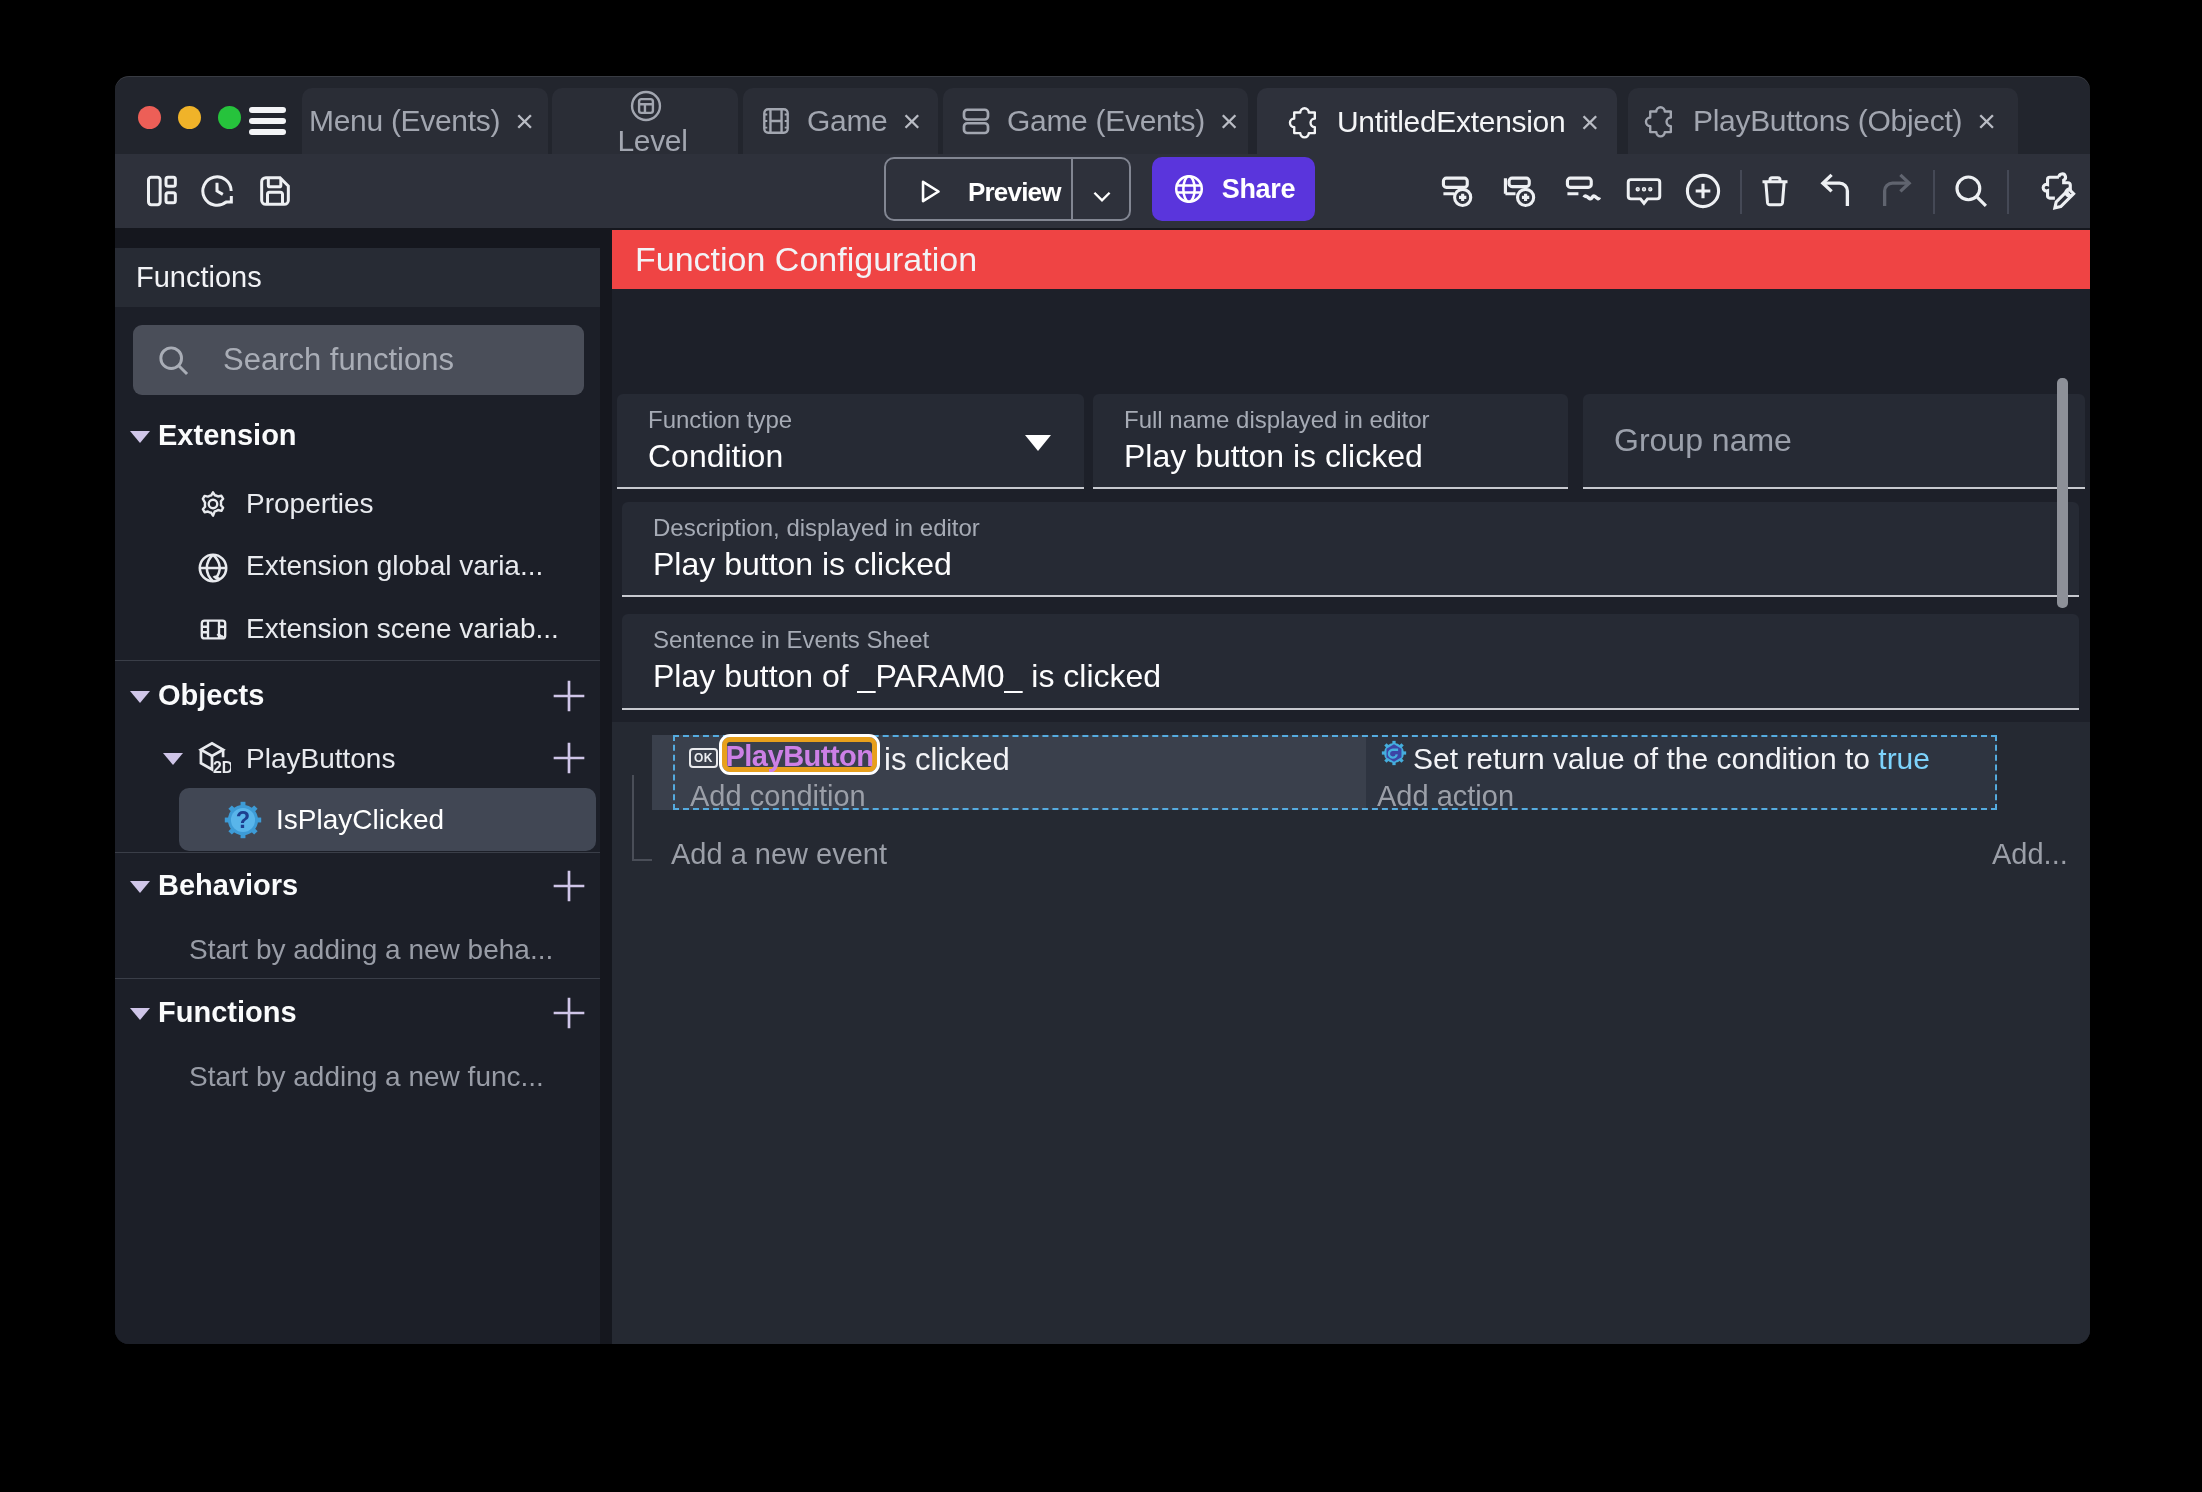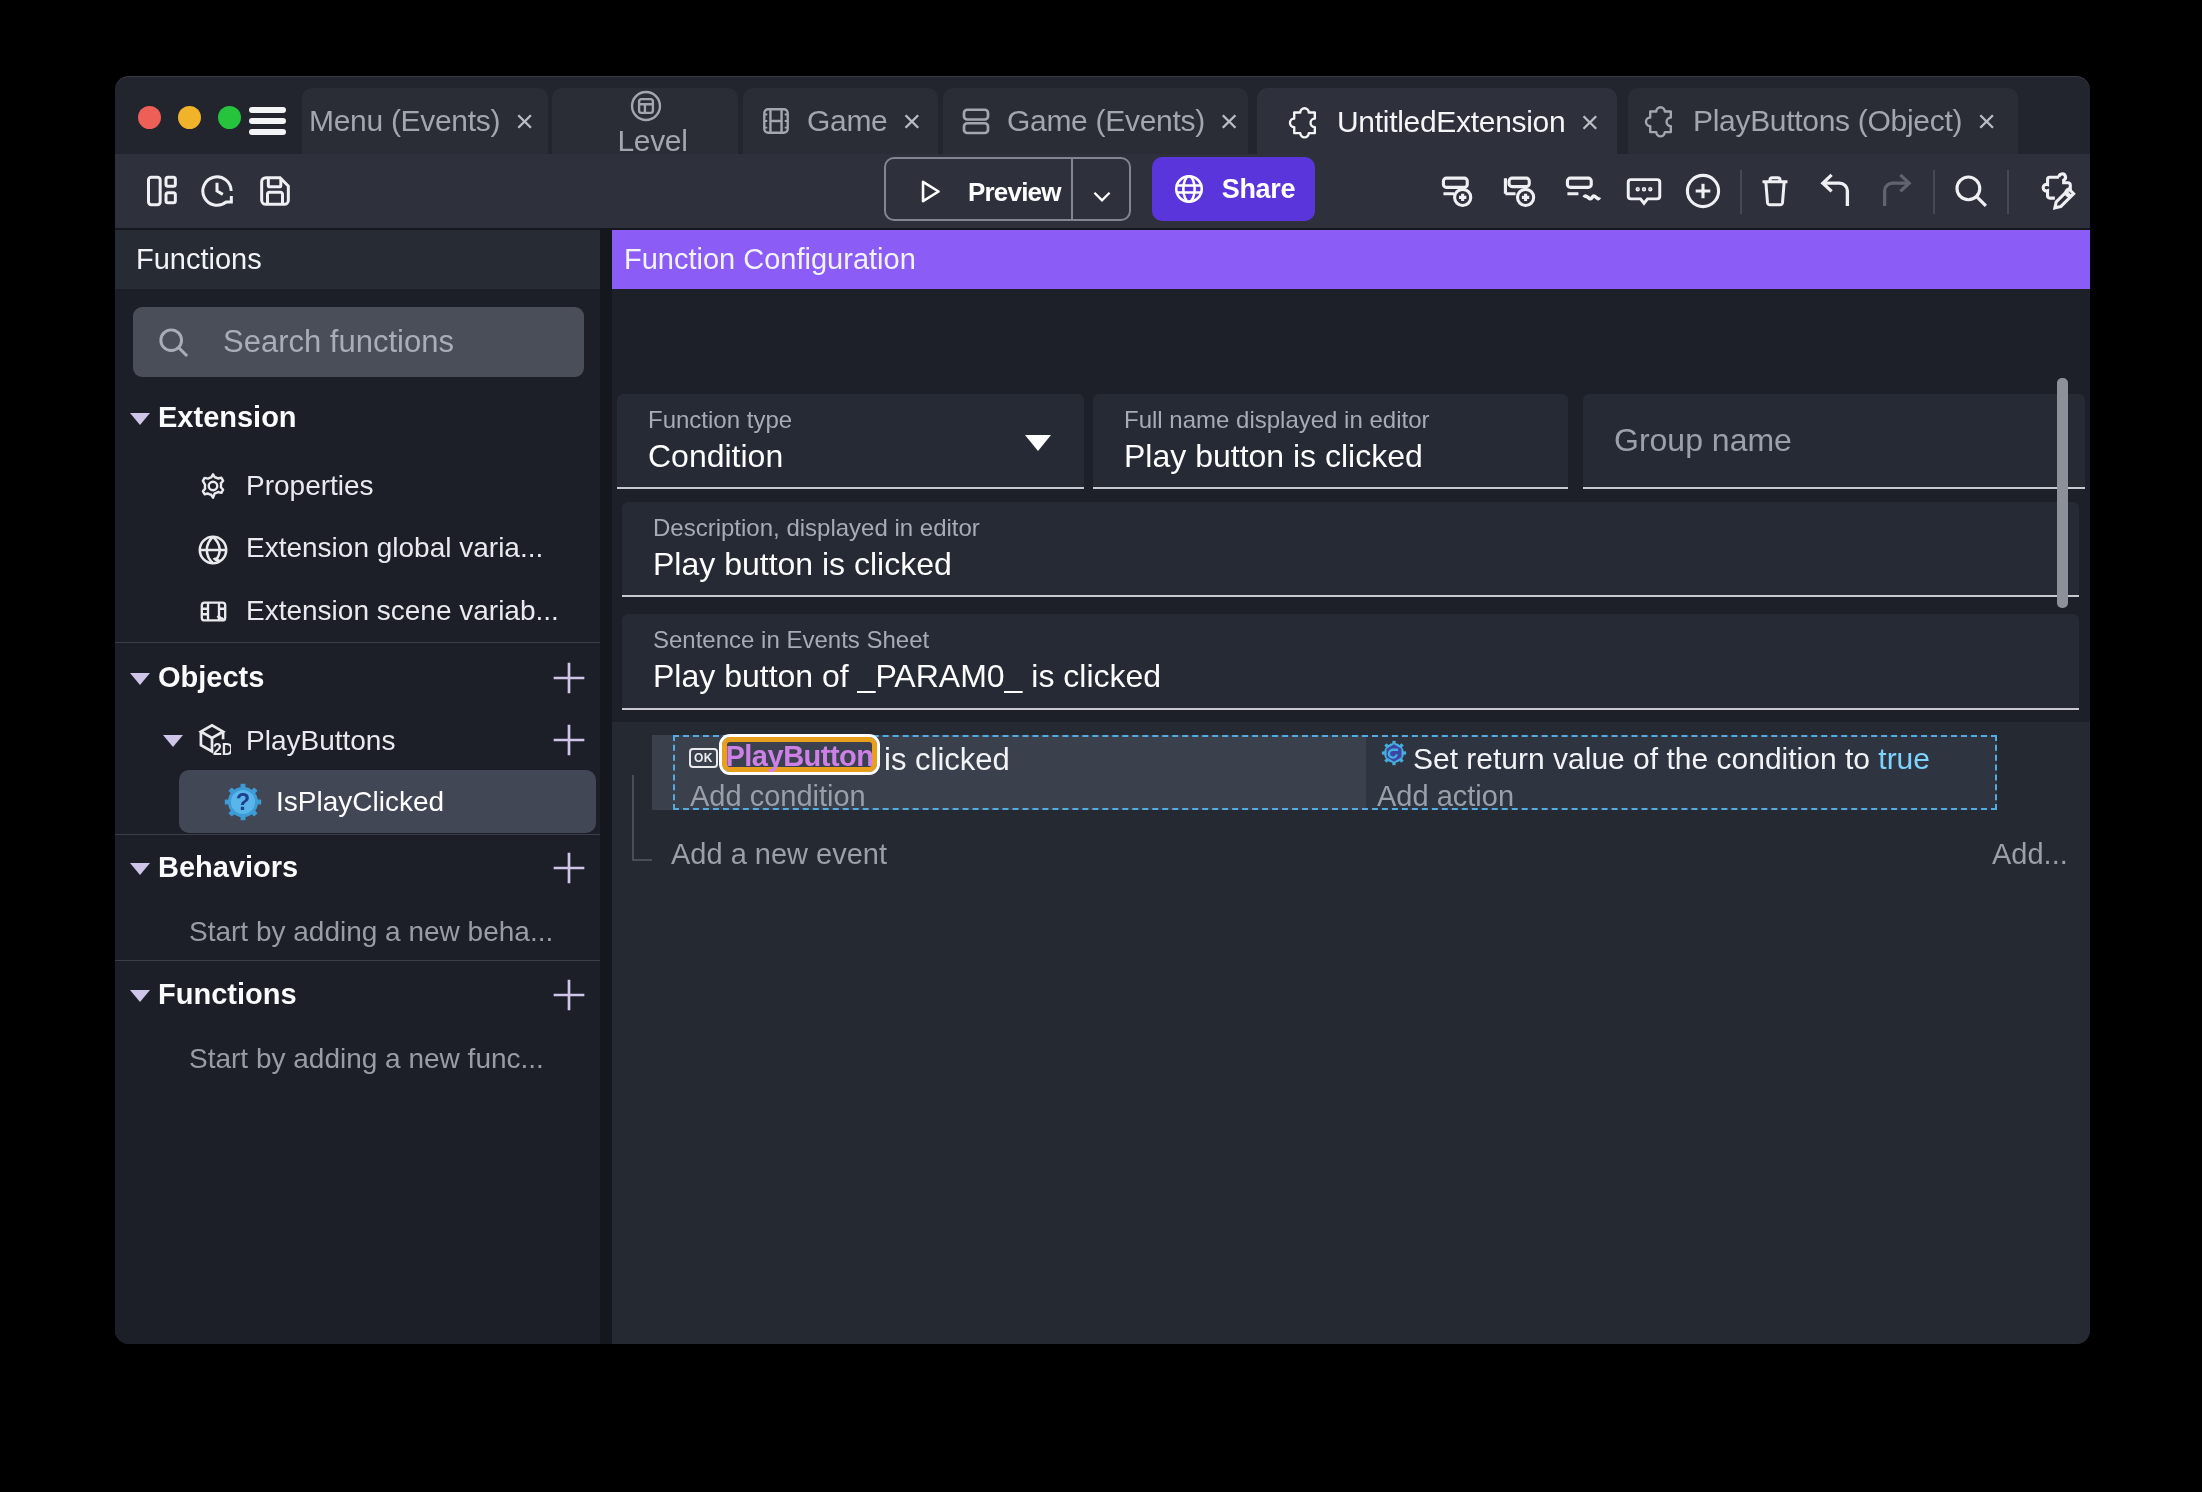--- a/index.html
+++ b/index.html
@@ -15,37 +15,37 @@
 .tab svg { margin-right:13px; flex:none; }
 
 #toolbar { position:absolute; left:0; top:78px; width:100%; height:74px; background:#2e313b; }
 .ticon { position:absolute; top:0; height:74px; display:flex; align-items:center; justify-content:center; }
 #previewbtn { position:absolute; left:769px; top:3px; width:247px; height:64px; border:2px solid #828692; border-radius:10px; color:#fff; }
 #previewbtn .div { position:absolute; left:185px; top:0; width:2px; height:100%; background:#828692; }
 #sharebtn { position:absolute; left:1037px; top:3px; width:163px; height:64px; background:#5a35dc; border-radius:10px; display:flex; align-items:center; justify-content:center; color:#fff; font-weight:bold; font-size:27px; letter-spacing:-0.3px; }
 .vsep { position:absolute; top:16px; width:2px; height:44px; background:#454956; }
 
 #content { position:absolute; left:0; top:152px; width:100%; height:1116px; background:#15171e; }
-#leftpanel { position:absolute; left:0; top:2px; width:485px; height:1114px; background:#1c1f28; }
+#leftpanel { position:absolute; left:0; top:20px; width:485px; height:1114px; background:#1c1f28; }
 #lp-head { position:absolute; left:0; top:0; width:100%; height:59px; background:#272b34; color:#f2f3f6; font-size:29px; line-height:59px; padding-left:21px; }
 #searchbox { position:absolute; left:18px; top:77px; width:451px; height:70px; background:#4a4e59; border-radius:9px; }
 #searchbox span { position:absolute; left:90px; top:17px; color:#a9adb6; font-size:31px; }
 .treehead { position:absolute; left:0; width:100%; height:62px; color:#fafbfc; font-weight:bold; font-size:29px; }
 .treehead .lbl { position:absolute; left:43px; top:13px; }
 .caret { position:absolute; left:15px; top:25px; width:0; height:0; border-left:10px solid transparent; border-right:10px solid transparent; border-top:12px solid #cfc5e8; }
 .caret.sub { left:48px; }
 .plus { position:absolute; right:8px; top:7px; width:46px; height:46px; color:#cfc5e8; }
 .treeitem { position:absolute; color:#e8eaee; font-size:28px; }
 .tdivider { position:absolute; left:0; width:100%; height:1px; background:#3a3e48; }
 #selitem { position:absolute; left:64px; top:540px; width:417px; height:63px; background:#414754; border-radius:10px; }
 .greyitem { position:absolute; left:74px; color:#989ca6; font-size:28px; }
 .ticn { position:absolute; }
 
 #mainpanel { position:absolute; left:497px; top:2px; width:1478px; height:1114px; background:#1d2029; }
-#mp-head { position:absolute; left:0; top:0; width:100%; height:59px; background:#8b5cf6; color:#f2f3f6; font-size:29px; line-height:59px; padding-left:12px; }
+#mp-head { position:absolute; left:0; top:0; width:100%; height:59px; background:#ef4444; color:#f2f3f6; font-size:34px; line-height:59px; padding-left:23px; }
 #tabsrow { position:absolute; left:10px; top:75px; width:1453px; height:59px; background:#2b2e38; border-radius:8px 8px 0 0; }
 #tab-conf { position:absolute; left:0; top:0; width:482px; height:53px; background:#383c47; border-radius:8px 0 0 0; color:#f5f6f8; font-weight:bold; font-size:28px; text-align:center; line-height:56px; }
 #tab-conf-line { position:absolute; left:0; top:53px; width:482px; height:6px; background:#d6c9f4; border-radius:0 3px 3px 3px; }
 #tab-par { position:absolute; left:482px; top:0; width:482px; height:59px; color:#8e929d; font-weight:bold; font-size:28px; text-align:center; line-height:56px; }
 #tab-obj { position:absolute; left:966px; top:0; width:487px; height:59px; color:#8e929d; font-weight:bold; font-size:28px; text-align:center; line-height:56px; border-left:2px solid #3f434e; }
 .field { position:absolute; background:#262a34; border-radius:6px 6px 0 0; border-bottom:2px solid #c7c9cf; }
 .field .flabel { position:absolute; left:31px; top:12px; color:#a6abb5; font-size:24px; }
 .field .fvalue { position:absolute; left:31px; top:44px; color:#fdfdfe; font-size:32px; }
 #scrollbar { position:absolute; left:1445px; top:148px; width:11px; height:230px; background:#8d9098; border-radius:5px; }
 

